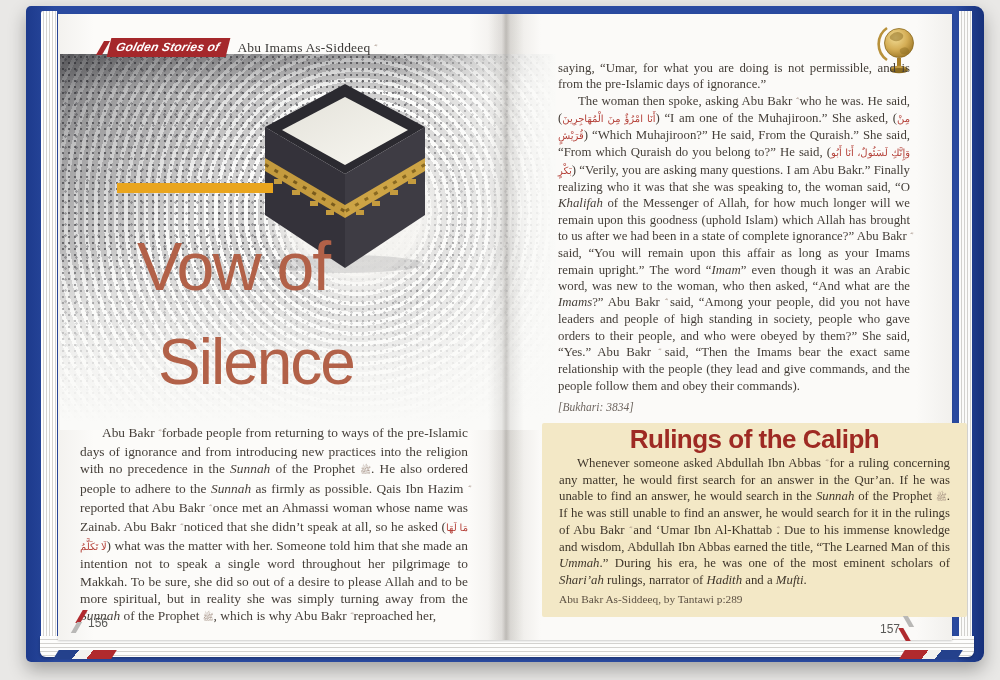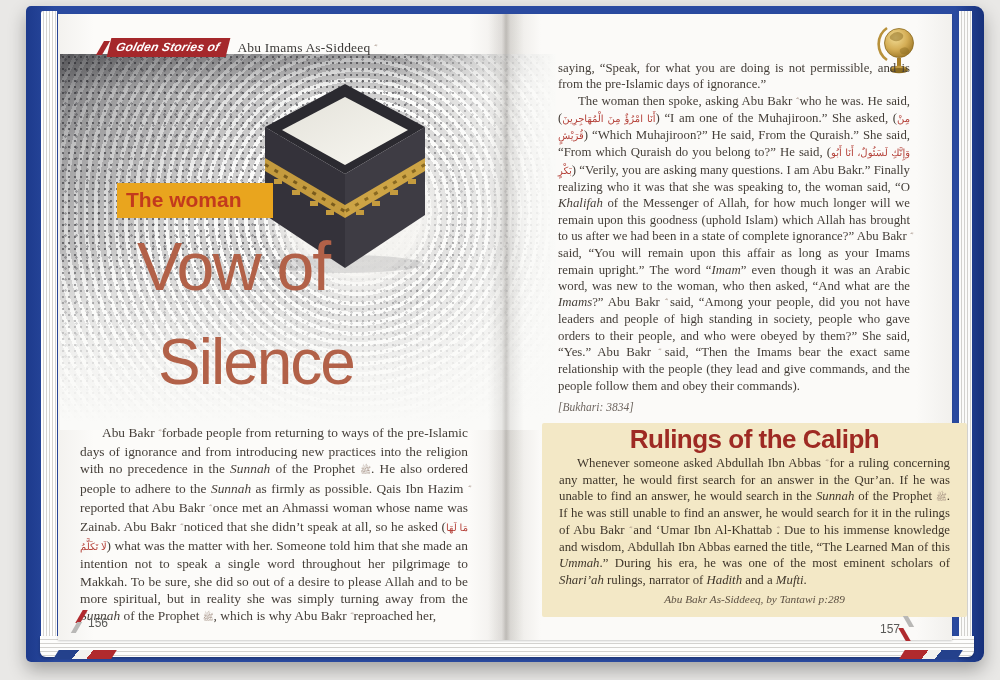--- a/index.html
+++ b/index.html
@@ -94,21 +94,21 @@
   .cite{font-size:11.5px;font-style:italic;color:#6e6660;text-align:left;margin-top:5px;}
   .ruling-box{
     width:425px;margin-left:-16px;margin-top:8px;
     background:#f3e8c6;border-radius:2px;padding:6px 17px 10px 17px;box-sizing:border-box;
   }
   .ruling-title{
     font-family:"Liberation Sans",sans-serif;font-weight:bold;font-size:26px;
     color:#9e2a23;text-align:center;margin:2px 0 7px 0;letter-spacing:-.5px;
   }
   .ruling-body{text-align:justify;color:#3f362a;font-size:12.8px;line-height:16.3px;text-indent:18px;}
-  .ruling-cite{font-size:11.3px;font-style:italic;color:#5d5143;text-align:center;margin-top:3px;}
+  .ruling-cite{font-size:11.3px;color:#5d5143;text-align:left;margin-top:3px;}
   
   .seg-i{font-style:italic;}
   .seg-ar{font-size:10px;color:#b5423a;}
   .seg-h{font-size:9px;color:#9a8578;}
   
   .pagenum{position:absolute;z-index:7;font-family:"Liberation Sans",sans-serif;font-size:12px;color:#5a5a58;display:flex;align-items:center;justify-content:center;}
   .pn-left{left:14px;top:596px;}
   .pn-right{left:822px;top:602px;}
   .pn-marks{position:relative;width:16px;height:26px;}
   .pn-marks .m-red{position:absolute;width:5px;height:13px;background:#b02a2e;transform:skewX(-30deg);}
@@ -162,21 +162,20 @@
       </g>
     </svg>
 
     <div class="hdr">
       <div class="hdr-slash"></div>
       <div class="hdr-series">Golden Stories of</div>
       <div class="hdr-title"><span>Abu Imams As-Siddeeq</span> <span class="seg-h">ؓ</span></div>
     </div>
 
     <div class="kicker">
-      <div>The woman</div>
     </div>
 
     <div class="big-title vow">Vow of</div>
     <div class="big-title silence">Silence</div>
 
     <div class="body-col left-col">
       <p><span>Abu Bakr </span><span class="seg-h">ؓ</span><span> forbade people from returning to ways of the pre-Islamic days of ignorance and from introducing new practices into the religion with no precedence in the </span><span class="seg-i">Sunnah</span><span> of the Prophet </span><span class="seg-h">ﷺ</span><span>. He also ordered people to adhere to the </span><span class="seg-i">Sunnah</span><span> as firmly as possible. Qais Ibn Hazim </span><span class="seg-h">ؓ</span><span> reported that Abu Bakr </span><span class="seg-h">ؓ</span><span> once met an Ahmassi woman whose name was Zainab. Abu Bakr </span><span class="seg-h">ؓ</span><span> noticed that she didn’t speak at all, so he asked (</span><span class="seg-ar">مَا لَهَا لَا تَكَلَّمُ</span><span>) what was the matter with her. Someone told him that she made an intention not to speak a single word throughout her pilgrimage to Makkah. To be sure, she did so out of a desire to please Allah and to be more spiritual, but in reality she was simply turning away from the </span><span class="seg-i">Sunnah</span><span> of the Prophet </span><span class="seg-h">ﷺ</span><span>, which is why Abu Bakr </span><span class="seg-h">ؓ</span><span> reproached her,</span></p>
     </div>
 
     <div class="pagenum pn-left">
@@ -198,21 +197,21 @@
       <path d="M11,6 A19.5,19.5 0 0 0 11,38" fill="none" stroke="#b8913a" stroke-width="2.6"></path>
       <circle cx="23" cy="21" r="14.5" fill="url(#goldG)" stroke="#8a6a20" stroke-width=".8"></circle>
       <path d="M15,13 q5,-5 10,-2 q4,2 1,6 q-5,4 -10,1 q-4,-2 -1,-5 Z" fill="#8a6a20" opacity=".5"></path>
       <path d="M26,26 q5,-2 7,2 q1,3 -3,4 q-5,1 -6,-2 q-1,-3 2,-4 Z" fill="#8a6a20" opacity=".45"></path>
       <rect x="21" y="36" width="4" height="9" fill="#a67c25"></rect>
       <ellipse cx="23" cy="47" rx="9" ry="3.2" fill="#c29a42"></ellipse>
       <ellipse cx="23" cy="48.6" rx="9" ry="2.6" fill="#8a6a20"></ellipse>
     </svg>
 
     <div class="body-col right-col">
-      <p><span>saying, “Speak, for what you are doing is not permissible, and is from the pre-Islamic days of ignorance.”</span></p>
+      <p><span>saying, “Umar, for what you are doing is not permissible, and is from the pre-Islamic days of ignorance.”</span></p>
       <p class="indent"><span>The woman then spoke, asking Abu Bakr </span><span class="seg-h">ؓ</span><span> who he was. He said, (</span><span class="seg-ar">أَنَا امْرُؤٌ مِنَ الْمُهَاجِرِينَ</span><span>) “I am one of the Muhajiroon.” She asked, (</span><span class="seg-ar">مِنْ قُرَيْشٍ</span><span>) “Which Muhajiroon?” He said, From the Quraish.” She said, “From which Quraish do you belong to?” He said, (</span><span class="seg-ar">وَإِنَّكِ لَسَئُولٌ، أَنَا أَبُو بَكْرٍ</span><span>) “Verily, you are asking many questions. I am Abu Bakr.” Finally realizing who it was that she was speaking to, the woman said, “O </span><span class="seg-i">Khalifah</span><span> of the Messenger of Allah, for how much longer will we remain upon this goodness (uphold Islam) which Allah has brought to us after we had been in a state of complete ignorance?” Abu Bakr </span><span class="seg-h">ؓ</span><span> said, “You will remain upon this affair as long as your Imams remain upright.” The word “</span><span class="seg-i">Imam</span><span>” even though it was an Arabic word, was new to the woman, who then asked, “And what are the </span><span class="seg-i">Imams</span><span>?” Abu Bakr </span><span class="seg-h">ؓ</span><span> said, “Among your people, did you not have leaders and people of high standing in society, people who gave orders to their people, and who were obeyed by them?” She said, “Yes.” Abu Bakr </span><span class="seg-h">ؓ</span><span> said, “Then the Imams bear the exact same relationship with the people (they lead and give commands, and the people follow them and obey their commands).</span></p>
       <div class="cite">[Bukhari: 3834]</div>
 
       <div class="ruling-box">
         <div class="ruling-title">Rulings of the Caliph</div>
         <div class="ruling-body"><span>Whenever someone asked Abdullah Ibn Abbas </span><span class="seg-h">ؓ</span><span> for a ruling concerning any matter, he would first search for an answer in the Qur’an. If he was unable to find an answer, he would search in the </span><span class="seg-i">Sunnah</span><span> of the Prophet </span><span class="seg-h">ﷺ</span><span>. If he was still unable to find an answer, he would search for it in the rulings of Abu Bakr </span><span class="seg-h">ؓ</span><span> and ‘Umar Ibn Al-Khattab </span><span class="seg-h">ؓ</span><span>. Due to his immense knowledge and wisdom, Abdullah Ibn Abbas earned the title, “The Learned Man of this </span><span class="seg-i">Ummah</span><span>.” During his era, he was one of the most eminent scholars of </span><span class="seg-i">Shari’ah</span><span> rulings, narrator of </span><span class="seg-i">Hadith</span><span> and a </span><span class="seg-i">Mufti</span><span>.</span></div>
         <div class="ruling-cite">Abu Bakr As-Siddeeq, by Tantawi p:289</div>
       </div>
     </div>
 

